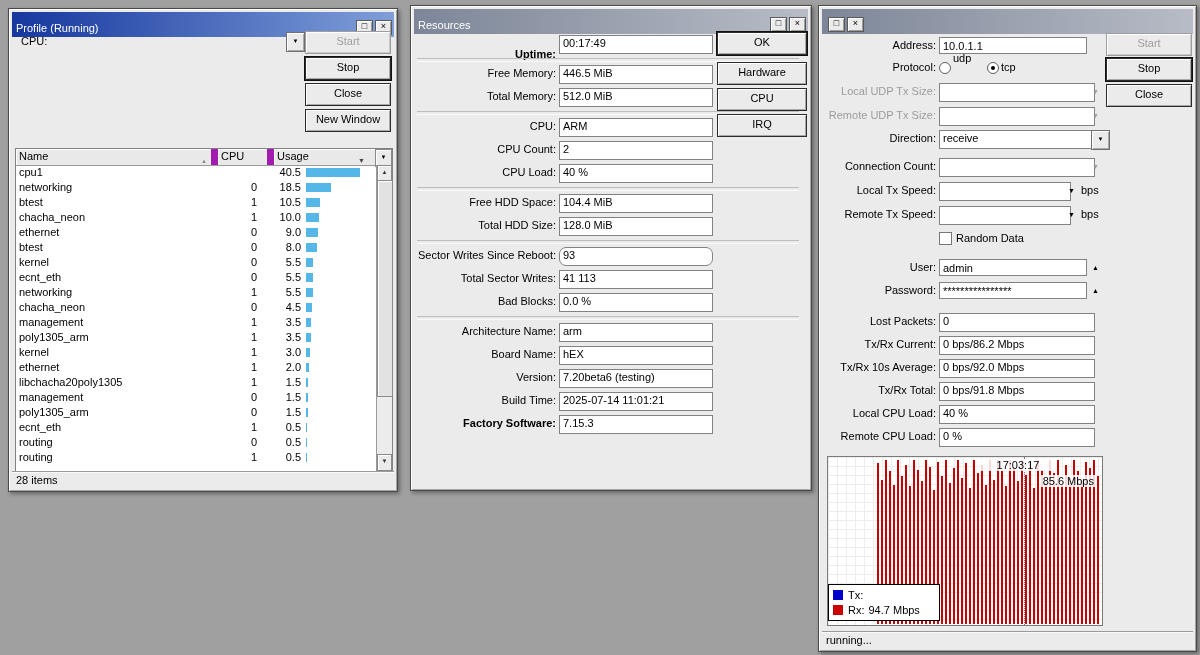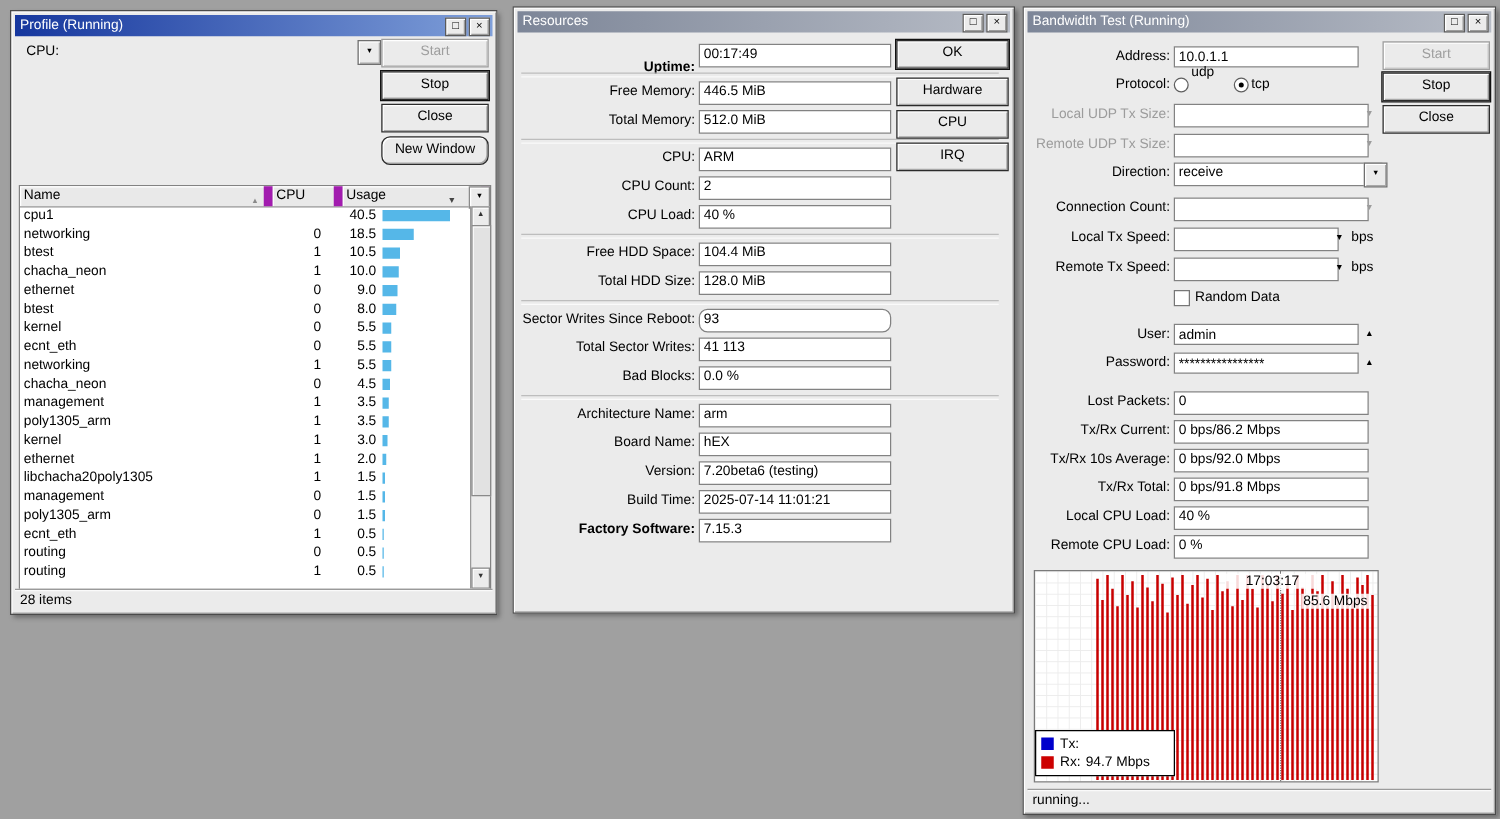--- a/index.html
+++ b/index.html
@@ -3,22 +3,22 @@
 <meta charset="utf-8">
 <style>
   html,body{margin:0;padding:0;}
   body{
     width:1200px;height:655px;overflow:hidden;position:relative;
     background:#a0a0a0;
     font-family:"Liberation Sans",sans-serif;font-size:11px;color:#000;
   }
   .win{position:absolute;background:#ebebeb;border:1px solid #4a4a4a;
        box-shadow:inset 1px 1px 0 #ffffff, inset -1px -1px 0 #a5a5a5, 2px 2px 4px rgba(0,0,0,.35);}
-  .titlebar{position:absolute;left:3px;top:3px;right:3px;height:17px;display:flex;align-items:flex-end;
-            padding:0 2px 0 4px;color:#fff;}
+  .titlebar{position:absolute;left:3px;top:3px;right:3px;height:17px;display:flex;align-items:flex-start;
+            padding:8px 2px 0 4px;color:#fff;}
   .titlebar.active{background:linear-gradient(90deg,#16379e 0%,#7f9fd9 100%);}
   .titlebar.inactive{background:linear-gradient(90deg,#7d8698 0%,#b7bcc6 100%);}
   .tb-title{flex:1;white-space:nowrap;overflow:hidden;line-height:17px;}
   .tb-btn{width:15px;height:13px;margin-left:2px;background:#ebebeb;border:1px solid #5a5a5a;
           box-shadow:inset 1px 1px 0 #fff, inset -1px -1px 0 #9c9c9c;
           color:#000;font-size:9px;line-height:11px;text-align:center;cursor:default;}
   .btn{position:absolute;height:21px;background:#ebebeb;border:1px solid #2b2b2b;
        box-shadow:inset 1px 1px 0 #ffffff, inset -1px -1px 0 #a8a8a8;
        text-align:center;line-height:19px;cursor:default;}
   .btn.default{box-shadow:inset 1px 1px 0 #ffffff, inset -1px -1px 0 #a8a8a8, 0 0 0 1px #111;}
@@ -96,21 +96,21 @@
     <span class="tb-btn">□</span>
     <span class="tb-btn">×</span>
   </div>
 
   <div class="label" style="left:12px;top:24px;">CPU:</div>
   <div class="mini-btn" style="left:277px;top:23px;">▼</div>
 
   <div class="btn disabled" style="left:296px;top:22px;width:84px;">Start</div>
   <div class="btn default" style="left:296px;top:48px;width:84px;">Stop</div>
   <div class="btn" style="left:296px;top:74px;width:84px;">Close</div>
-  <div class="btn" style="left:296px;top:100px;width:84px;border-radius:7px;">New Window</div>
+  <div class="btn" style="left:296px;top:100px;width:84px;">New Window</div>
 
   <div class="table" style="left:6px;top:139px;width:376px;height:322px;">
     <div class="thead">
       <div class="th th-name">
         <span>Name</span>
         <span class="sort-icon">▲</span>
       </div>
       <div class="th th-cpu">
         <span>CPU</span>
       </div>
@@ -342,21 +342,20 @@
     </div>
 
   <div class="btn default" style="left:306px;top:26px;width:88px;">OK</div>
   <div class="btn" style="left:306px;top:56px;width:88px;">Hardware</div>
   <div class="btn" style="left:306px;top:82px;width:88px;">CPU</div>
   <div class="btn" style="left:306px;top:108px;width:88px;">IRQ</div>
 </div>
 
 <div class="win" style="left:818px;top:5px;width:377px;height:645px;">
   <div class="titlebar inactive">
-    <span class="tb-title">Bandwidth Test (Running)</span>
     <span class="tb-btn">□</span>
     <span class="tb-btn">×</span>
   </div>
 
   <div class="bw-label" style="top:31px;">Address:</div>
   <input class="input" style="left: 120px; top: 31px; width: 148px;" value="10.0.1.1">
 
   <div class="bw-label" style="top:53px;">Protocol:</div>
   <span class="radio" style="left:120px;top:56px;"></span>
   <div class="label" style="left:134px;top:44px;">udp</div>

